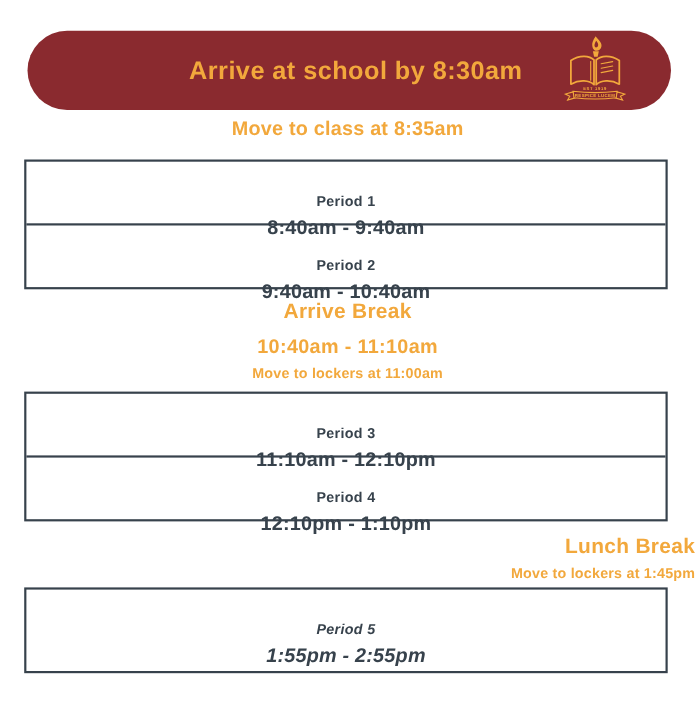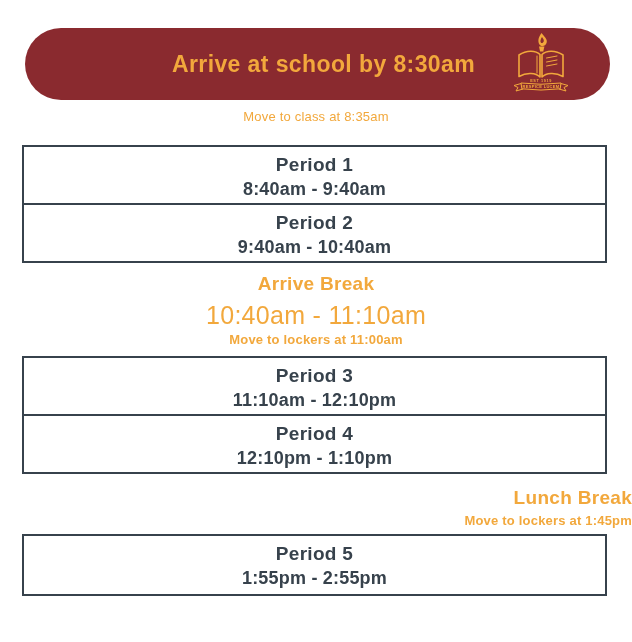--- a/index.html
+++ b/index.html
@@ -33,44 +33,44 @@
   }
   .crest{
     position:absolute;right:36px;top:3px;
     width:66px;height:66px;
   }
   
   .note{
     margin-top:9px;
     text-align:center;
     color:var(--gold);
-    font-size:13px;font-weight:normal;
+    font-size:18px;font-weight:bold;
     line-height:16px;
     letter-spacing:0.2px;
   }
   
   .period-group{
     margin:20px 0 0 22px;
     width:585px;
     border:2px solid var(--slate);
     box-sizing:border-box;
     background:#ffffff;
   }
   .period-group .period-row + .period-row{
     border-top:2px solid var(--slate);
   }
   .period-row{
     height:56px;
     text-align:center;
   }
-  .period-row.tall{height:58px;}
+  .period-row.tall{height:74px;font-style:italic;}
   .period-title{
-    padding-top:7px;
+    padding-top:25px;
     color:var(--slate);
-    font-size:19px;font-weight:bold;
+    font-size:13px;font-weight:bold;
     line-height:22px;
     letter-spacing:0.3px;
   }
   .period-time{
     margin-top:3px;
     color:var(--slate);
     font-size:18px;font-weight:bold;
     letter-spacing:0.2px;
   }
   
@@ -80,21 +80,21 @@
   }
   .break-block.morning{margin-top:10px;}
   .break-block.lunch{margin-top:13px;text-align:right;}
   .break-title{
     font-size:19px;font-weight:bold;
     line-height:22px;
     letter-spacing:0.3px;
   }
   .break-time{
     margin-top:8px;
-    font-size:25px;font-weight:normal;
+    font-size:18px;font-weight:bold;
     line-height:25px;
     letter-spacing:0.3px;
   }
   .break-note{
     margin-top:4px;
     font-size:13px;font-weight:bold;
     line-height:15px;
     letter-spacing:0.2px;
   }
   .period-group.g2{margin-top:9px;}

